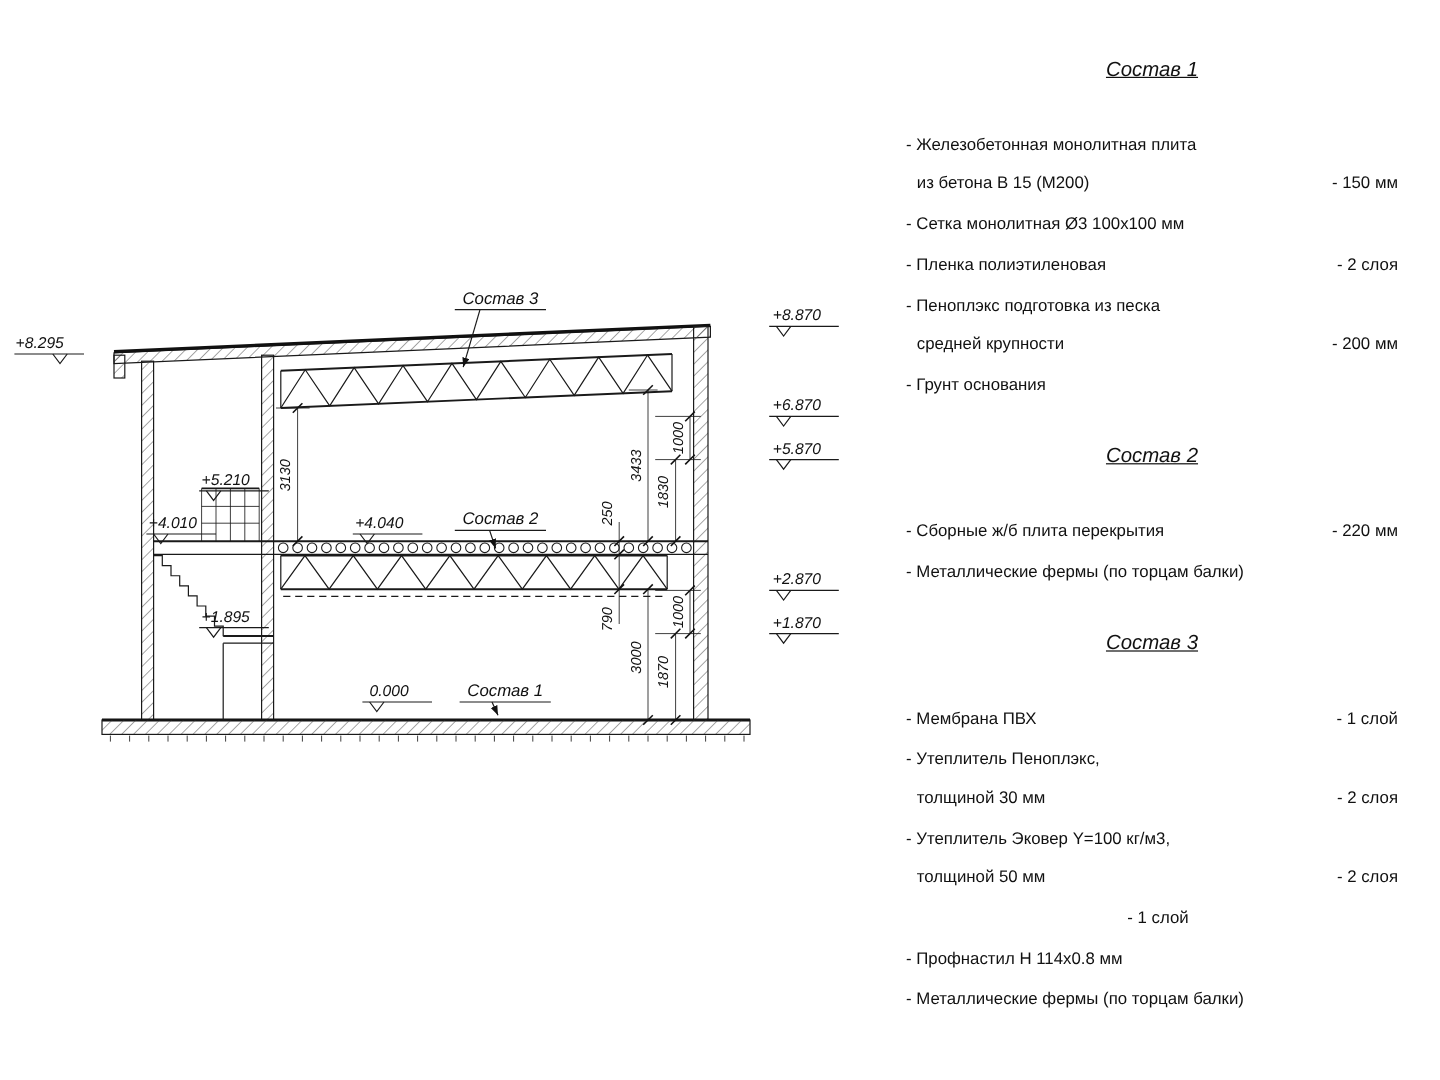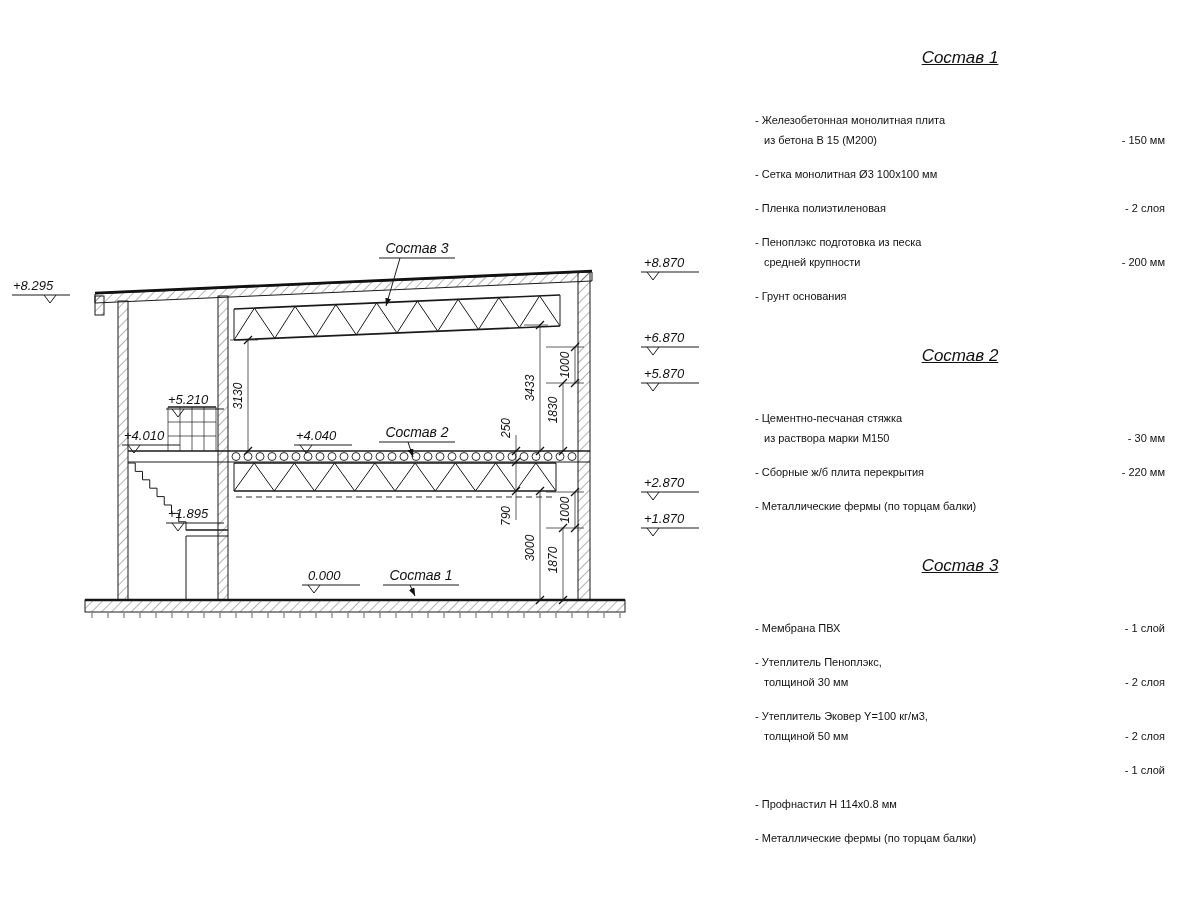--- a/index.html
+++ b/index.html
@@ -17,23 +17,23 @@
   .hatched{fill:url(#hatch);stroke:#1a1a1a;stroke-width:1}
   .slabcircle{fill:none;stroke:#1a1a1a;stroke-width:0.9}
   .lvl{font:italic 13px "Liberation Sans",sans-serif;fill:#111}
   .dimtxt{font:italic 12px "Liberation Sans",sans-serif;fill:#111;text-anchor:middle}
   .complbl{font:italic 14px "Liberation Sans",sans-serif;fill:#111;text-anchor:middle}
 
   
   .specs{position:absolute;left:755px;top:48px;width:410px;}
   .spec-section{margin-bottom:40px;}
   .spec-title{text-align:center;font-style:italic;font-size:17px;text-decoration:underline;margin:0 0 42px 0;font-weight:normal;}
-  .spec-item{display:flex;justify-content:flex-end;align-items:flex-end;margin-bottom:14px;font-size:11px;line-height:20px;}
+  .spec-item{display:flex;justify-content:center;align-items:flex-end;margin-bottom:14px;font-size:14px;line-height:20px;}
   .spec-text{flex:1 1 auto;}
-  .spec-text .cont{padding-left:9px;}
+  .spec-text .cont{padding-left:9px;margin-top:12px;}
   .spec-value{flex:0 0 auto;white-space:nowrap;padding-left:10px;text-align:right;}
 </style>
 </head>
 <body>
 
 <div class="page">
 
   <svg class="drawing" viewBox="0 0 720 900">
     <defs>
       <pattern id="hatch" width="7" height="7" patternUnits="userSpaceOnUse" patternTransform="rotate(45)">
@@ -316,27 +316,20 @@
             <div>- Грунт основания</div>
           </div>
         <div class="spec-value"></div>
       </div>
     </div>
 
     <div class="spec-section">
       <h2 class="spec-title">Состав 2</h2>
       <div class="spec-item">
         <div class="spec-text">
-          <div>- Цементно-песчаная стяжка</div>
-          <div class="cont">из раствора марки М150</div>
-        </div>
-        <div class="spec-value">- 30 мм</div>
-      </div>
-      <div class="spec-item">
-        <div class="spec-text">
             <div>- Сборные ж/б плита перекрытия</div>
           </div>
         <div class="spec-value">- 220 мм</div>
       </div>
       <div class="spec-item">
         <div class="spec-text">
             <div>- Металлические фермы (по торцам балки)</div>
           </div>
         <div class="spec-value"></div>
       </div>

